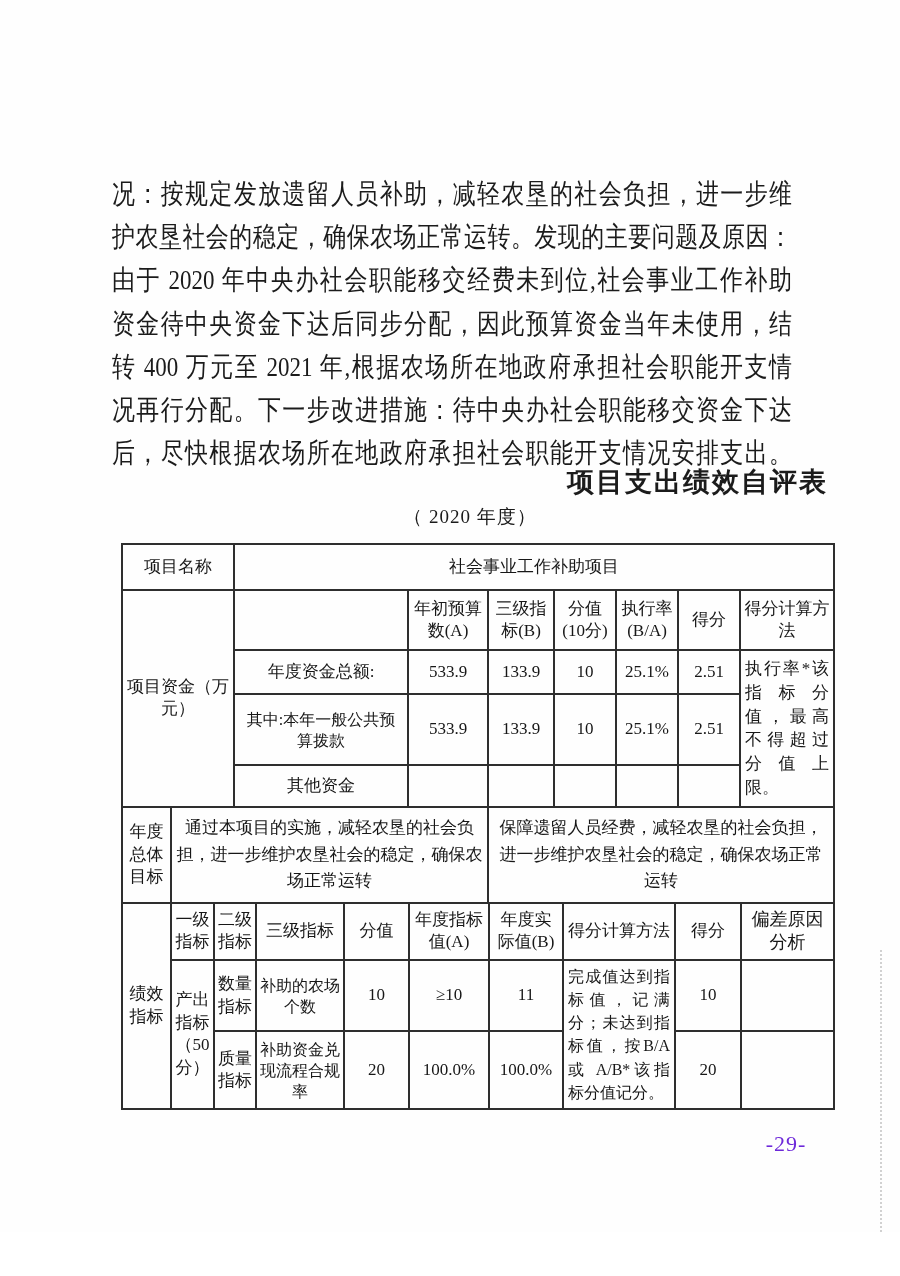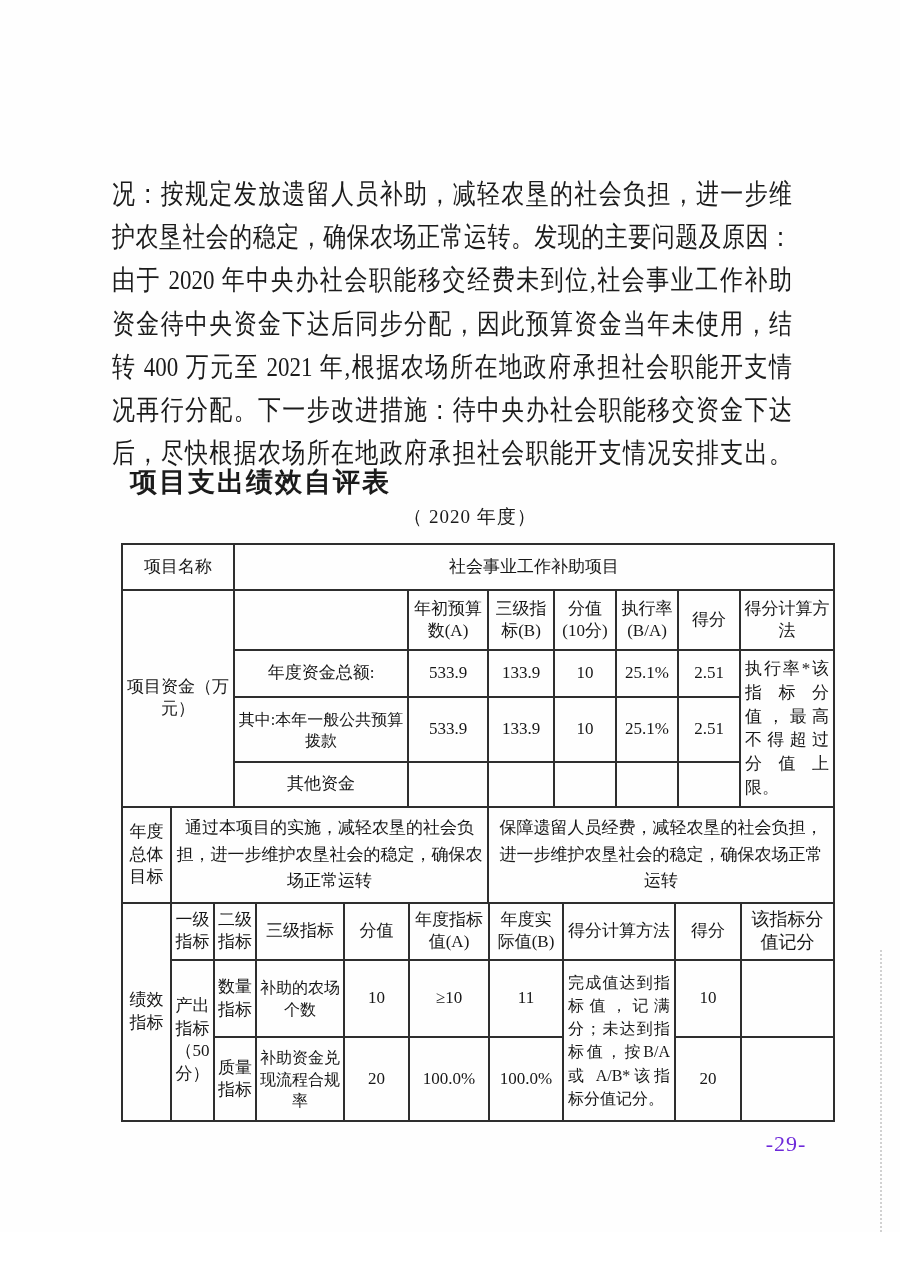--- a/index.html
+++ b/index.html
@@ -12,40 +12,40 @@
 
   
   .paragraph{
     position:absolute;left:112px;top:173px;width:680px;
     font-size:23px;line-height:36px;
     transform:scaleY(1.2);transform-origin:0 0;
   }
   .pline{text-align:justify;text-align-last:justify;}
 
   .title{
-    position:absolute;left:130px;top:464px;width:680px;
-    text-align:left;font-size:27px;font-weight:700;letter-spacing:2px;
+    position:absolute;left:148px;top:464px;width:680px;
+    text-align:right;font-size:27px;font-weight:700;letter-spacing:2px;
     font-family:"Liberation Sans","DejaVu Sans",sans-serif;
   }
   .subtitle{
     position:absolute;left:130px;top:504px;width:680px;
     text-align:center;font-size:19px;letter-spacing:1px;
   }
 
   
   .tables{position:absolute;left:121px;top:543px;width:712px;}
   table.t{border-collapse:collapse;table-layout:fixed;width:712px;font-size:17px;color:#171717;}
   table.t + table.t{margin-top:-2px;}
   td{
     border:2px solid #2e2e2e;text-align:center;vertical-align:middle;
     padding:1px 3px;line-height:1.32;overflow:hidden;word-break:normal;
   }
-  .sub-label{font-size:16px;padding:1px;}
+  .sub-label{font-size:16px;padding:7px;}
   .meth-b{font-size:17px;line-height:1.4;text-align:justify;padding:6px 4px;vertical-align:middle;}
-  .meth-d{font-size:16px;line-height:1.45;text-align:justify;padding:10px 4px;vertical-align:middle;}
+  .meth-d{font-size:16px;line-height:1.45;text-align:justify;padding:4px 4px;vertical-align:middle;}
   .l3{font-size:16px;}
   .goal{line-height:1.55;}
   .hdr-wide{font-size:18px;}
 
   .pagenum{
     position:absolute;left:746px;top:1131px;width:80px;
     font-size:22px;letter-spacing:1px;text-align:center;color:#6d28d9;
   }
   .scan-line{
     position:absolute;left:880px;top:950px;height:326px;width:0;
@@ -169,21 +169,21 @@
           <tr style="height:57px">
         <td rowspan="3">绩效指标</td>
         <td>一级指标</td>
         <td>二级指标</td>
         <td>三级指标</td>
         <td>分值</td>
         <td>年度指标值(A)</td>
         <td>年度实际值(B)</td>
         <td>得分计算方法</td>
         <td>得分</td>
-        <td class="hdr-wide">该指标分值记分</td>
+        <td class="hdr-wide">偏差原因分析</td>
       </tr>
       <tr style="height:63px">
         <td rowspan="2">产出指标（50分）</td>
         <td>数量指标</td>
         <td class="l3">补助的农场个数</td>
         <td>10</td>
         <td>≥10</td>
         <td>11</td>
         <td rowspan="2" class="meth-d">完成值达到指标值，记满分；未达到指标值，按B/A 或 A/B*该指标分值记分。</td>
         <td>10</td>

